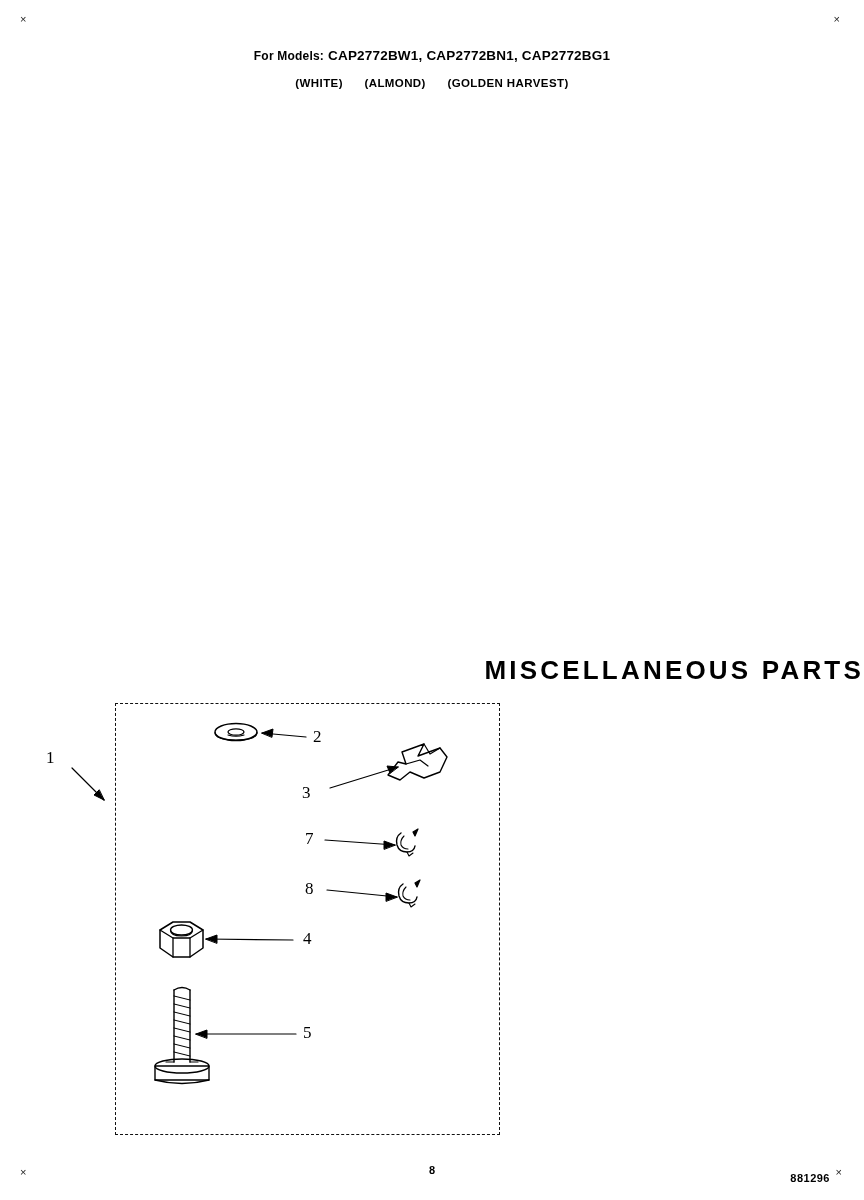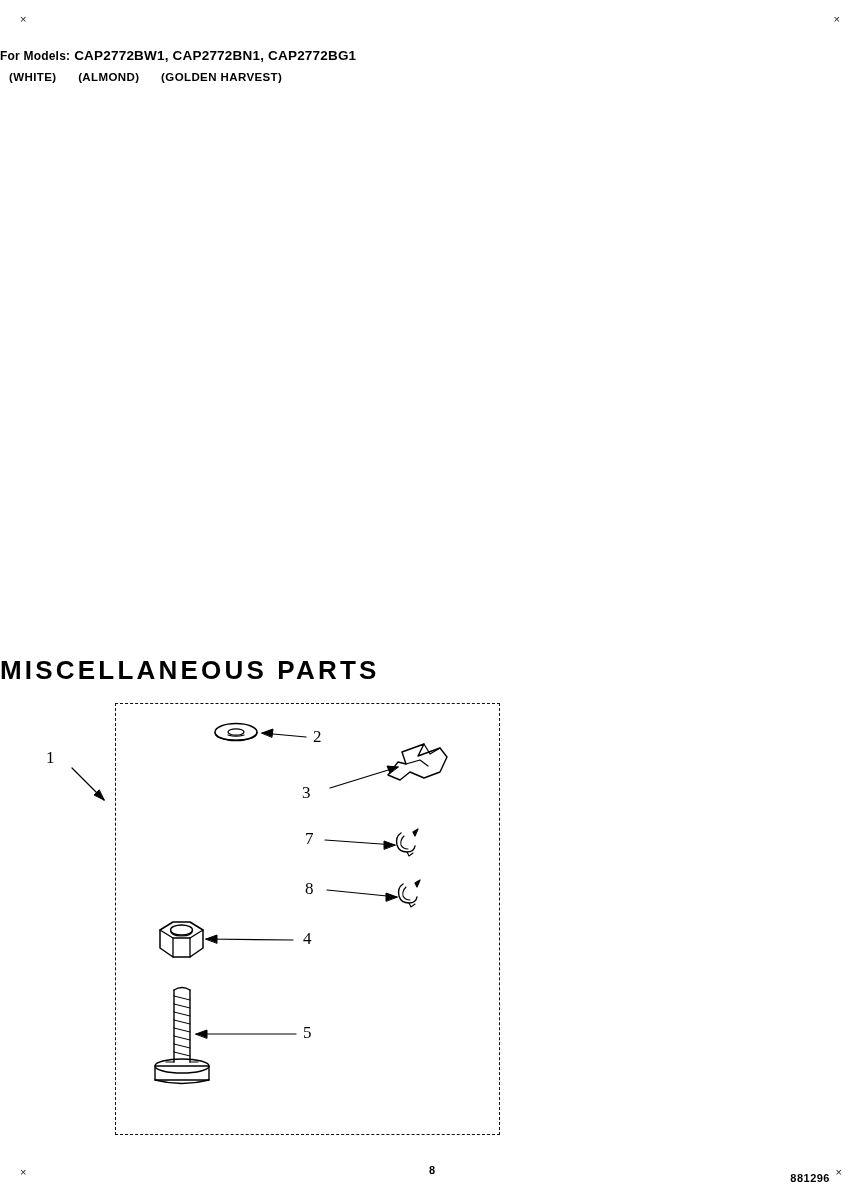--- a/index.html
+++ b/index.html
@@ -33,46 +33,47 @@
   .reg-tr { right: 24px; top: 14px; }
   .reg-bl { left: 20px;  bottom: 22px; }
   .reg-br { right: 22px; bottom: 22px; }
 
   
   .model-header {
     position: absolute;
     top: 48px;
     left: 0;
     width: 100%;
+    text-align: center;
   }
   .model-line1 {
     font-size: 13.5px;
     font-weight: bold;
     letter-spacing: 0.2px;
     white-space: nowrap;
   }
   .model-line1 .lead {
     font-size: 12px;
   }
   .model-line2 {
     font-size: 11.5px;
     font-weight: bold;
     letter-spacing: 0.4px;
-    margin-top: 8px;
+    margin-top: 14px;
     white-space: nowrap;
   }
   .model-line2 span { margin: 0 9px; }
 
   
   .diagram-title {
     position: absolute;
     top: 655px;
     left: 0;
     width: 100%;
-    text-align: left;
+    text-align: right;
     font-size: 26px;
     font-weight: bold;
     letter-spacing: 3.2px;
   }
 
   
   .enclosure {
     position: absolute;
     left: 115px;
     top: 703px;

